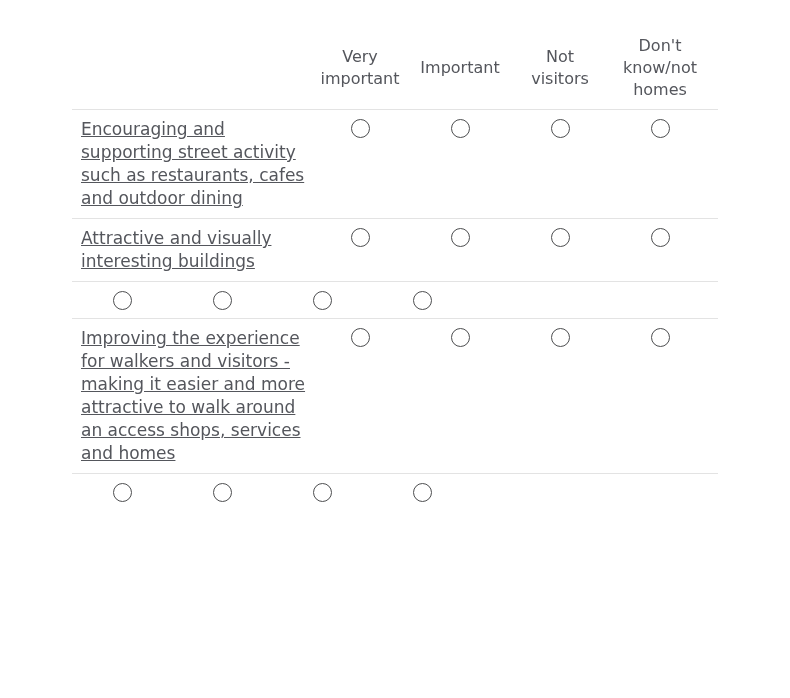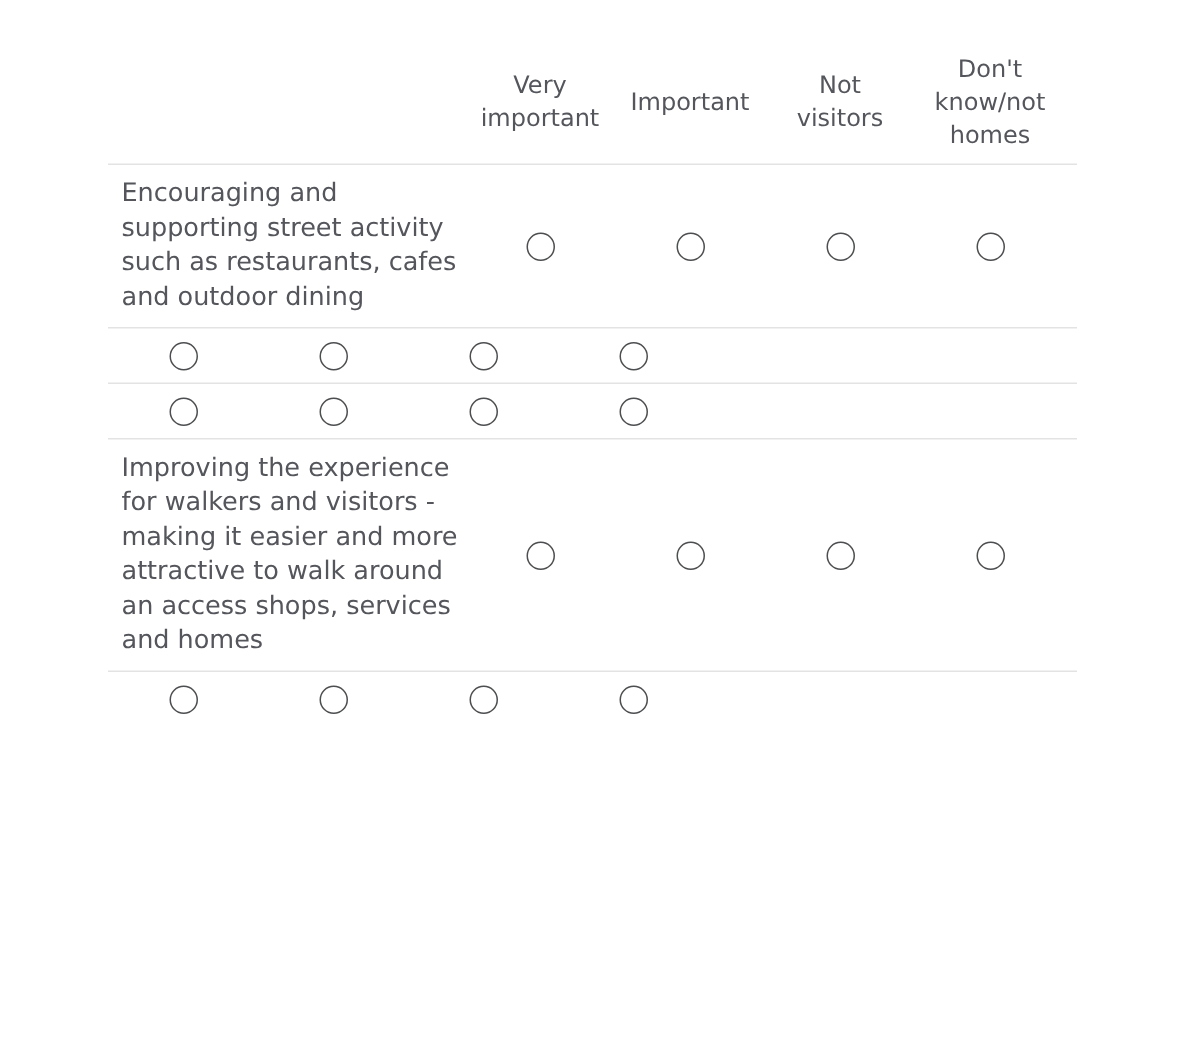--- a/index.html
+++ b/index.html
@@ -31,23 +31,24 @@
     flex: 0 0 auto;
     text-align: center;
   }
   .header-label {
     font-size: 16px;
     line-height: 22px;
     white-space: pre-line;
   }
   .row {
     display: flex;
-    align-items: center;
+    align-items: flex-start;
     border-bottom: 1px solid #e3e3e3;
     padding: 8px 0;
+    text-decoration: underline;
   }
   .row:last-child {
     border-bottom: none;
   }
   .question {
     width: 238px;
     flex: 0 0 auto;
     padding-left: 9px;
     font-size: 17px;
     line-height: 23px;
@@ -90,20 +91,22 @@
 important"></span></div>
     <div class="opt-col"><span class="radio" role="radio" aria-checked="false" aria-label="Important"></span></div>
     <div class="opt-col"><span class="radio" role="radio" aria-checked="false" aria-label="Not
 important"></span></div>
     <div class="opt-col"><span class="radio" role="radio" aria-checked="false" aria-label="Don't
 know/not
 sure"></span></div>
   </div>
 
   <div class="row">
+    <div class="question q-col">Attractive and visually
+interesting buildings</div>
     <div class="opt-col"><span class="radio" role="radio" aria-checked="false" aria-label="Very
 important"></span></div>
     <div class="opt-col"><span class="radio" role="radio" aria-checked="false" aria-label="Important"></span></div>
     <div class="opt-col"><span class="radio" role="radio" aria-checked="false" aria-label="Not
 important"></span></div>
     <div class="opt-col"><span class="radio" role="radio" aria-checked="false" aria-label="Don't
 know/not
 sure"></span></div>
   </div>
 

